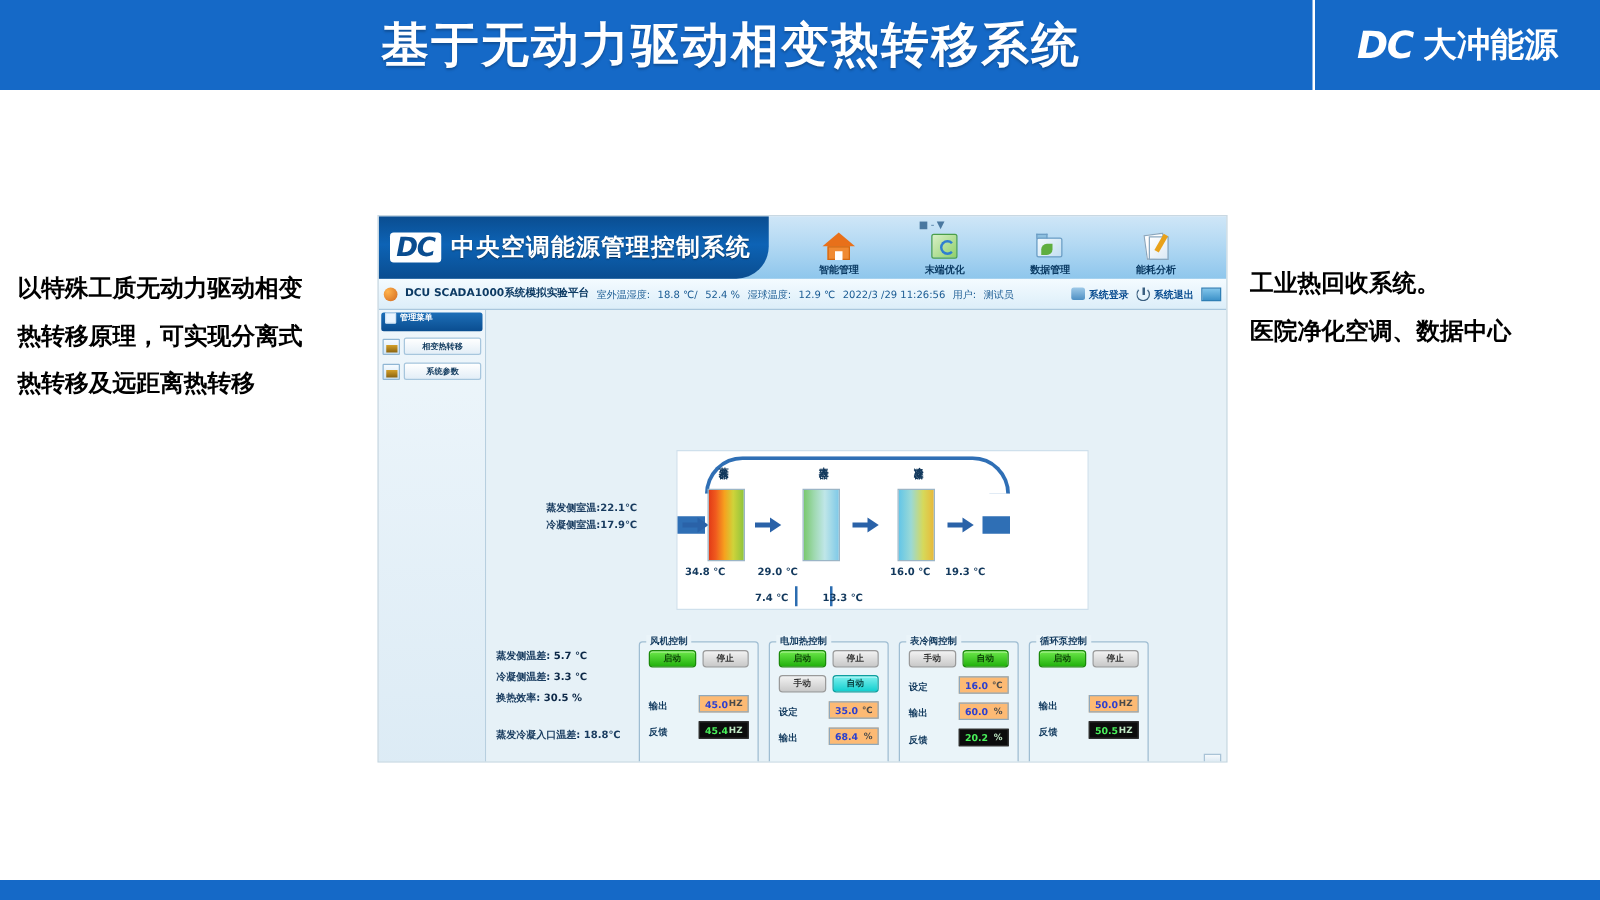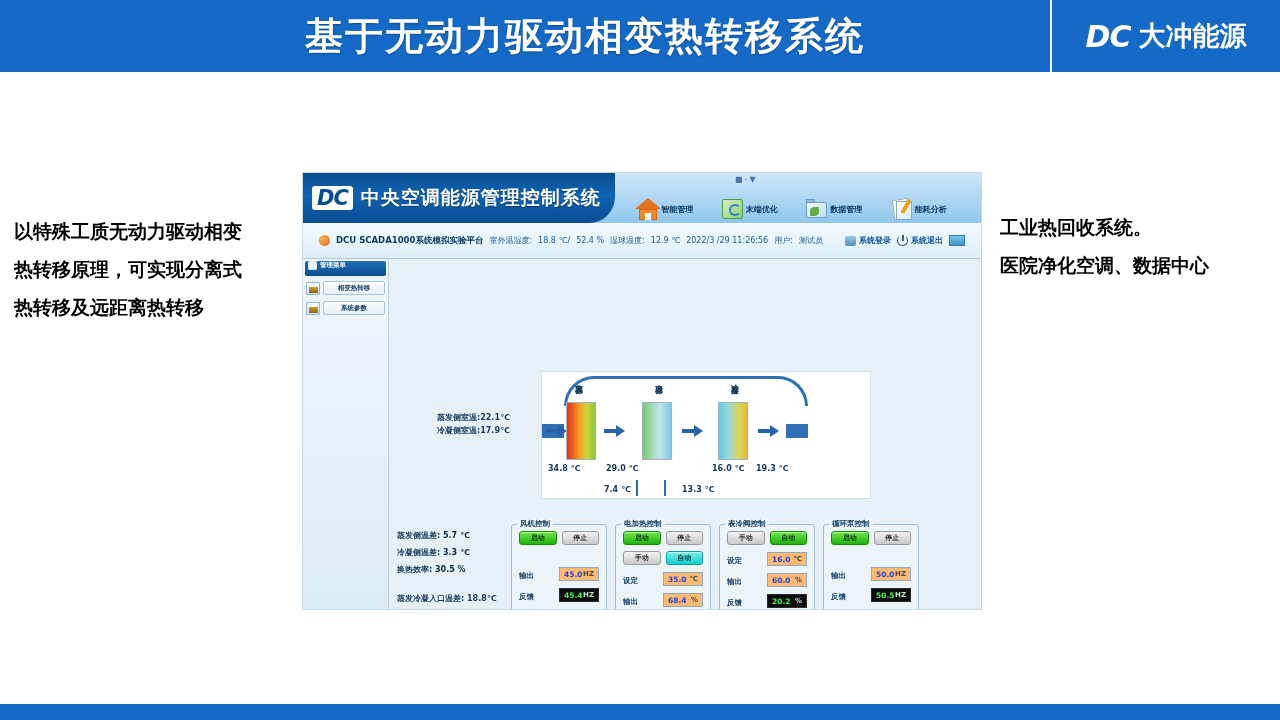--- a/index.html
+++ b/index.html
@@ -83,21 +83,21 @@
   }
   .sc-logo-title{
     color:#ffffff; font-size:19px; font-weight:bold; letter-spacing:1px;
     text-shadow:0 1px 1px rgba(0,0,0,.45);
   }
   .sc-nav{
     flex:1; display:flex; align-items:flex-end; justify-content:space-around;
     padding:0 14px 2px 14px;
   }
   .sc-nav-item{
-    display:flex; align-items:center; width:72px;
+    display:flex; flex-direction:column; align-items:center; width:72px;
   }
   .sc-nav-ico{ width:26px; height:24px; position:relative; }
   .sc-nav-label{ font-size:8px; color:#0a3a63; font-weight:bold; margin-top:1px; }
   .sc-nav-dots{
     position:absolute; left:432px; top:2px;
     font-size:8px; color:#4a78a0; letter-spacing:2px;
   }
 
   
   .ico-home{
@@ -141,24 +141,24 @@
     position:absolute; left:7px; top:4px; width:16px; height:19px;
     background:linear-gradient(135deg,#fff,#dce9f5); border:1px solid #8aa8c0;
   }
   .ico-pen{
     position:absolute; left:15px; top:2px; width:4px; height:15px;
     background:#e8a11a; transform:rotate(30deg);
   }
 
   
   .sc-strip{
-    height:36px; background:linear-gradient(180deg,#f4fbff,#dceef9);
+    height:25px; background:linear-gradient(180deg,#f4fbff,#dceef9);
     border-bottom:1px solid #a9c7dd;
     display:flex; align-items:center; font-size:8px; color:#12436e;
-    padding:0 16px; white-space:nowrap; gap:6px;
+    padding:0 4px; white-space:nowrap; gap:6px;
   }
   .sc-strip-ico{
     width:11px;height:11px;border-radius:50%;
     background:radial-gradient(circle at 30% 30%,#ffb34d,#d2691e);
     flex:0 0 auto;
   }
   .sc-strip-title{ font-weight:bold; font-size:8.5px; color:#0c3a63; }
   .sc-strip-env{ color:#1a5b93; }
   .sc-strip-spacer{ flex:1; }
   .sc-strip-act{
@@ -467,21 +467,21 @@
         <div class="duct" style="left:244px;"></div>
 
         <div class="tlabel" style="left:6px;  top:92px;">34.8 ℃</div>
         <div class="tlabel" style="left:64px; top:92px;">29.0 ℃</div>
         <div class="tlabel" style="left:140px;top:92px;margin-left:30px;">16.0 ℃</div>
         <div class="tlabel" style="left:214px;top:92px;">19.3 ℃</div>
 
         <div class="divider" style="left:94px; top:108px;"></div>
         <div class="divider" style="left:122px;top:108px;"></div>
         <div class="tlabel" style="left:62px; top:113px;">7.4 ℃</div>
-        <div class="tlabel" style="left:140px;top:113px;">13.3 ℃</div>
+        <div class="tlabel" style="left:116px;top:113px;">13.3 ℃</div>
       </div>
 
       <div class="sc-stats">
         <div>
           <span>蒸发侧温差:</span>
           <span class="val">5.7</span>
           <span class="val">℃</span>
         </div>
         <div>
           <span>冷凝侧温差:</span>

